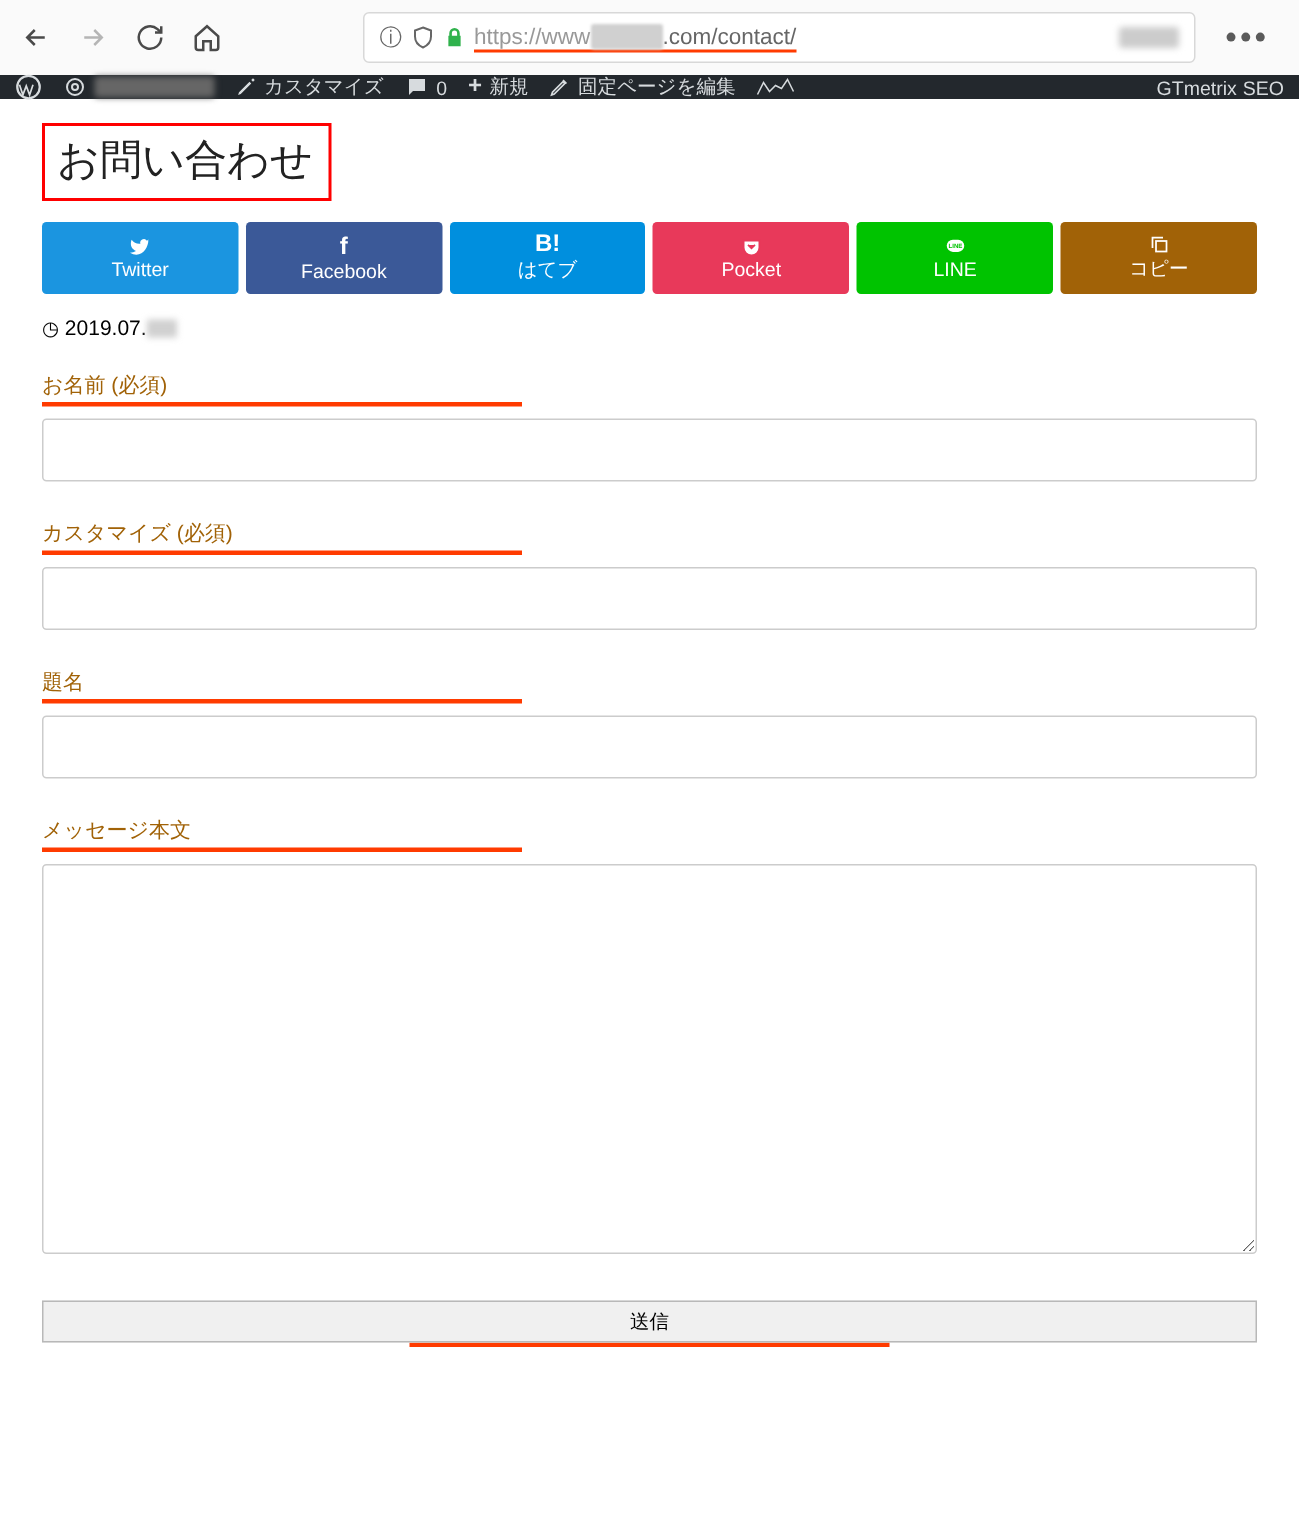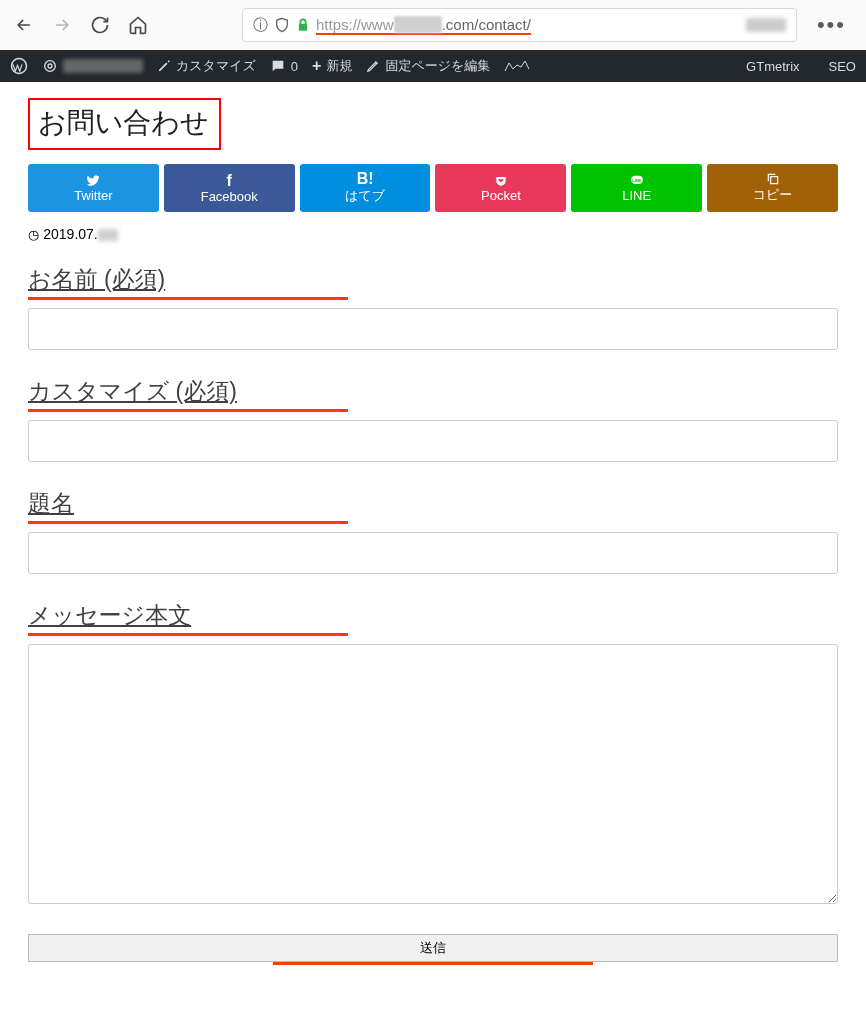--- a/index.html
+++ b/index.html
@@ -12,24 +12,24 @@
   .nav-icons span { font-size: 20px; cursor: pointer; display: inline-flex; }
   .url-box { flex: 1; display: flex; align-items: center; background: #fff; border: 1px solid #d8d8d8; border-radius: 4px; padding: 4px 10px; height: 34px; font-size: 15px; color: #666; gap: 6px; margin-left: 80px; }
   .url-box .proto { color: #999; }
   .url-box .host-blur { background: #d0d0d0; color: transparent; border-radius: 2px; padding: 0 22px; filter: blur(1px); }
   .url-box .underline-red { border-bottom: 2px solid #ff3b00; }
   .url-box .right-blur { margin-left: auto; background: #ccc; filter: blur(2px); width: 40px; height: 14px; border-radius: 2px; }
   .more-dots { font-size: 22px; color: #5a5a5a; padding: 0 6px; cursor: pointer; letter-spacing: 2px; }
   .lock { color: #2fb24c; }
 
   
-  .wp-bar { display: flex; align-items: center; background: #23282d; color: #d7dbde; height: 32px; font-size: 13px; padding: 0 10px; gap: 14px; }
+  .wp-bar { display: flex; align-items: center; background: #23282d; color: #d7dbde; height: 16px; font-size: 13px; padding: 0 10px; gap: 14px; }
   .wp-bar .item { display: flex; align-items: center; gap: 5px; cursor: pointer; }
   .wp-bar .blur { background: #666; filter: blur(2px); width: 80px; height: 14px; border-radius: 2px; }
-  .wp-bar .right { margin-left: auto; display: flex; gap: 29px; }
+  .wp-bar .right { margin-left: auto; display: flex; gap: 4px; }
 
   
   .page { padding: 16px 28px 30px 28px; }
   .title-box { display: inline-block; border: 2px solid #ff0000; padding: 4px 10px 6px 8px; margin-bottom: 14px; }
   .title-box h1 { font-size: 28px; font-weight: 400; color: #222; }
 
   .share-row { display: flex; gap: 5px; }
   .share-btn { flex: 1; display: flex; flex-direction: column; align-items: center; justify-content: center; color: #fff; font-size: 13px; height: 48px; border-radius: 3px; cursor: pointer; }
   .share-btn .ic { font-weight: bold; font-size: 16px; line-height: 1; }
   .twitter { background: #1b95e0; }
@@ -37,21 +37,21 @@
   .hatena { background: #008fde; }
   .pocket { background: #e8395a; }
   .line { background: #00c300; }
   .copy-btn { background: #a16207; }
 
   .date-row { text-align: left; color: #000000; font-size: 14px; margin: 14px 2px 22px 0; }
   .date-row .clock { font-size: 13px; }
   .date-blur { background: #d0d0d0; filter: blur(2px); display: inline-block; width: 20px; height: 12px; vertical-align: middle; }
 
   .form-field { margin-bottom: 26px; }
-  .form-field label { display: block; font-size: 23px; color: #404040; margin-bottom: 2px; text-decoration: underline; }
+  .form-field label { display: block; font-size: 14px; color: #a16207; margin-bottom: 2px; }
   .red-line { width: 320px; max-width: 42%; border-top: 3px solid #ff3b00; margin-bottom: 8px; }
   .form-field input[type=text], .form-field input[type=email] {
     width: 100%; border: 1px solid #ccc; border-radius: 3px; height: 42px; padding: 6px 10px; font-size: 15px;
   }
   .form-field textarea {
     width: 100%; border: 1px solid #ccc; border-radius: 3px; height: 260px; padding: 6px 10px; font-size: 15px; resize: both;
   }
 
   .submit-wrap { margin-top: 14px; }
   .submit-btn { width: 100%; background: #f0f0f0; border: 1px solid #b8b8b8; height: 28px; font-size: 13px; cursor: pointer; }

